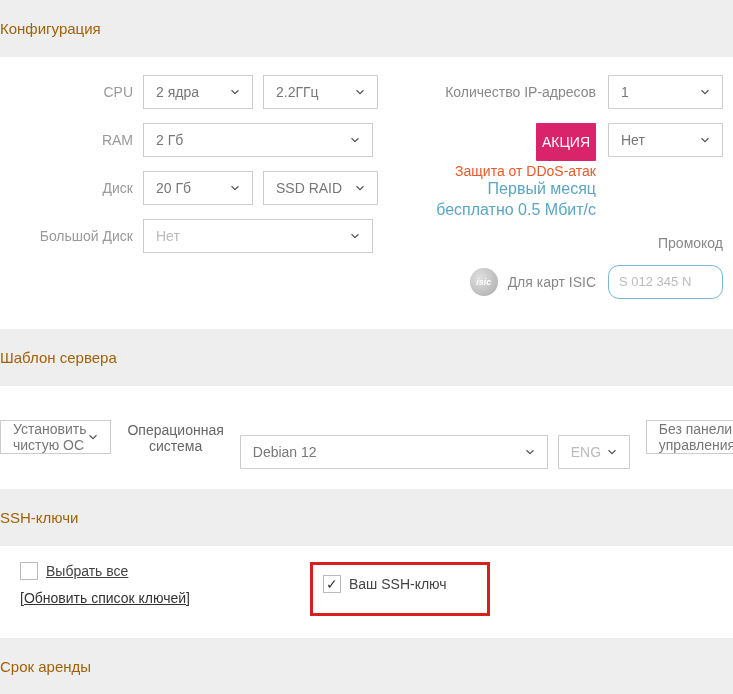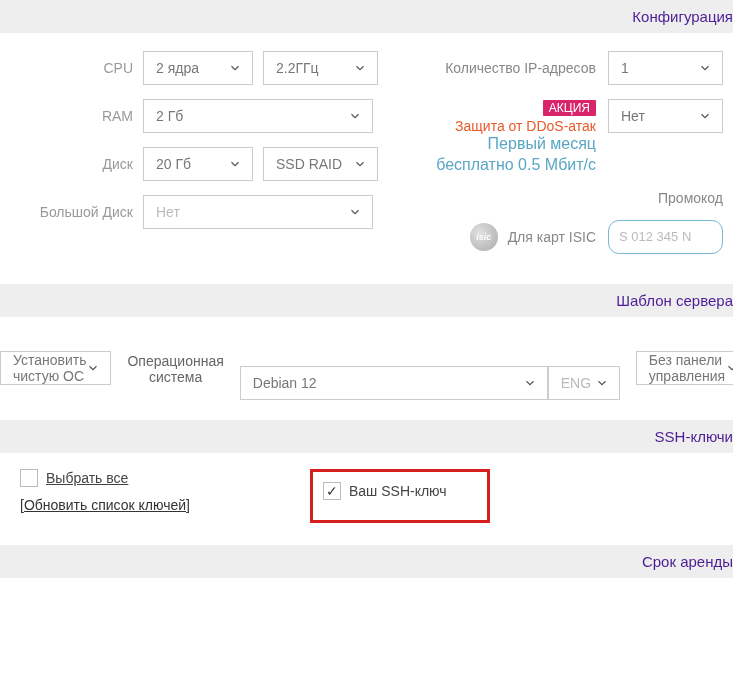--- a/index.html
+++ b/index.html
@@ -5,23 +5,23 @@
   * { box-sizing: border-box; margin: 0; padding: 0; }
   body {
     font-family: "Helvetica Neue", Arial, sans-serif;
     font-size: 14px;
     color: #444;
     background: #fff;
     width: 733px;
   }
   .section-header {
     background: #eeeeee;
-    text-align: right;
-    padding: 8px 0;
-    color: #4c1d95;
+    text-align: left;
+    padding: 20px 0;
+    color: #a16207;
     font-size: 15px;
   }
   .config-body {
     padding: 18px 10px 30px 10px;
     display: flex;
     gap: 40px;
   }
   .col-left, .col-right { display: flex; flex-direction: column; gap: 14px; }
   .col-left { flex: 0 0 335px; }
   .col-right { flex: 1; }
@@ -49,22 +49,22 @@
   .select.w-small { width: 110px; align-items: center; }
   .select.w-mid { width: 115px; }
   .select.w-wide { width: 230px; }
   .select.w-right { width: 115px; }
   .select.disabled { color: #bbb; }
   .chevron svg { width: 14px; height: 14px; display: block; }
   .badge {
     display: inline-block;
     background: #d9236a;
     color: #fff;
-    font-size: 12px;
-    padding: 1px 6px;
+    font-size: 14px;
+    padding: 11px 6px;
     border-radius: 1px;
     position: relative;
     margin-bottom: 2px;
   }
   .badge::after {
     content: "";
     position: absolute;
     bottom: -4px; left: 8px;
     border: 4px solid transparent;
     border-top-color: #d9236a;
@@ -87,21 +87,21 @@
     width: 28px; height: 28px; border-radius: 50%;
     background: radial-gradient(circle at 35% 35%, #e0e0e0, #aaaaaa);
     display: inline-flex; align-items: center; justify-content: center;
     font-size: 9px; color: #fff; font-weight: bold; font-style: italic;
   }
   .template-body { padding: 20px 0; display: flex; flex-direction: row; align-items: center; gap: 16px; }
   .select.w-template { width: 390px; }
   .sub-header {
     width: 100%; text-align: center; color: #666; padding: 6px 0 4px 0;
   }
-  .os-row { display: flex; gap: 0; margin-top: 29px; }
+  .os-row { display: flex; gap: 10px; margin-top: 29px; }
   .select.w-os { width: 308px; }
   .select.w-lang { width: 72px; color: #bbb; }
   .select.w-panel { width: 390px; }
   .ssh-body { padding: 16px 10px 22px 20px; display: flex; align-items: flex-start; gap: 120px; }
   .ssh-left { display: flex; flex-direction: column; gap: 10px; }
   .check-row { display: flex; align-items: center; gap: 8px; cursor: pointer; text-decoration: underline; }
   .checkbox {
     width: 18px; height: 18px; border: 1px solid #bbb; background: #fff;
     display: inline-flex; align-items: center; justify-content: center;
   }

